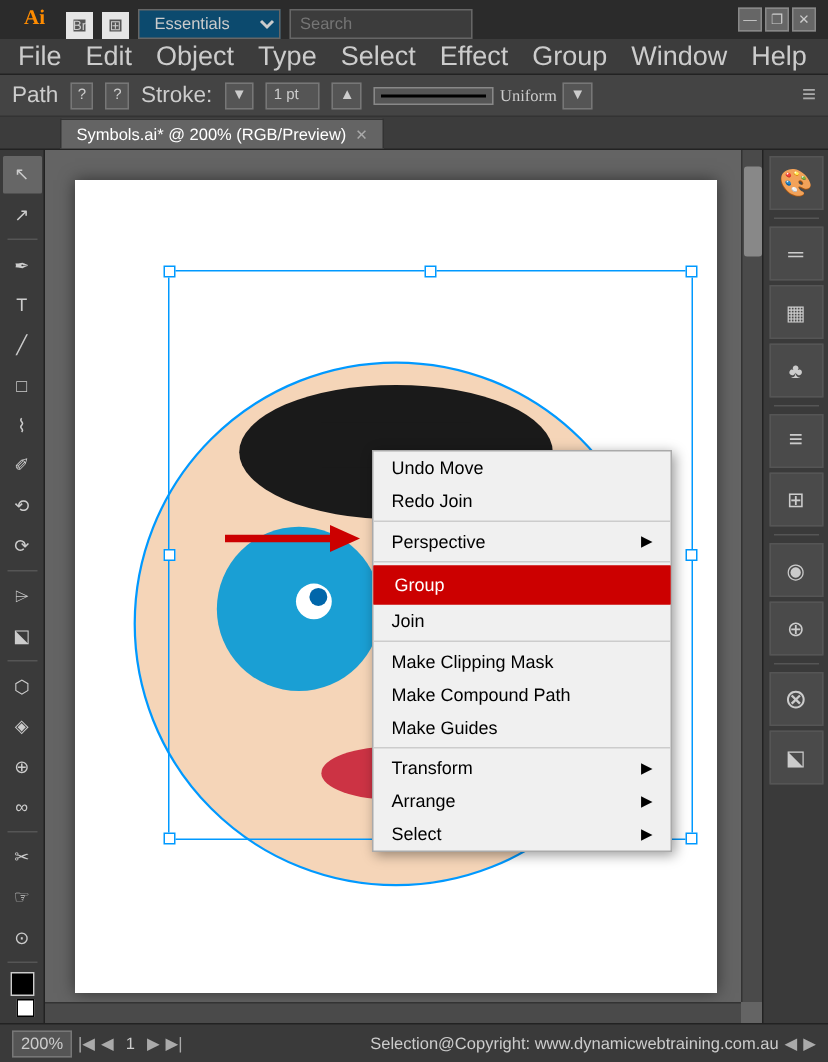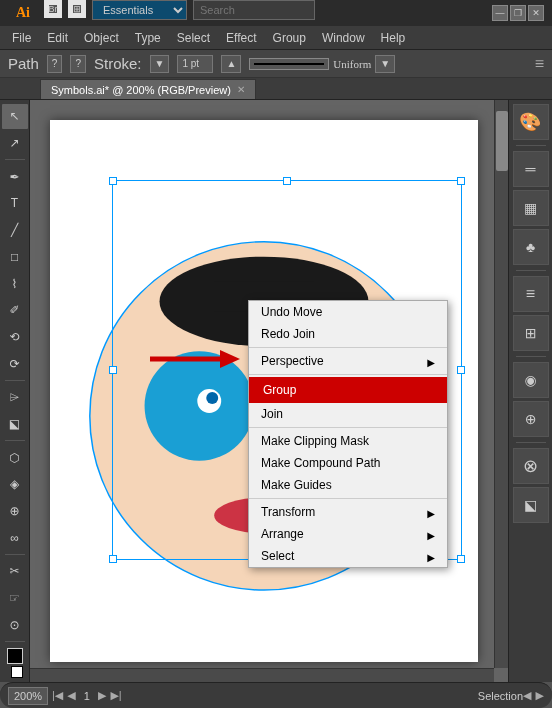--- a/index.html
+++ b/index.html
@@ -18,21 +18,21 @@
     .title-bar {
       background: #2b2b2b;
       height: 26px;
       display: flex;
       align-items: center;
       padding: 0 8px;
       justify-content: space-between;
     }
     .title-bar-left {
       display: flex;
-      align-items: flex-start;
+      align-items: flex-end;
       gap: 6px;
     }
     .ai-logo {
       width: 30px;
       height: 26px;
       display: flex;
       align-items: center;
       justify-content: center;
       font-weight: bold;
       font-size: 14px;
@@ -91,21 +91,21 @@
     .menu-bar {
       background: #3c3c3c;
       height: 24px;
       display: flex;
       align-items: center;
       padding: 0 4px;
       border-bottom: 1px solid #222;
     }
     .menu-item {
       padding: 2px 8px;
-      font-size: 12px;
+      font-size: 18px;
       color: #ccc;
       cursor: pointer;
     }
 
     
     .options-bar {
       background: #444;
       height: 28px;
       display: flex;
       align-items: center;
@@ -287,21 +287,21 @@
       border: 1px solid #aaa;
       box-shadow: 2px 2px 8px rgba(0,0,0,0.4);
       z-index: 1000;
       font-size: 12px;
       color: #000;
     }
     .ctx-item {
       padding: 4px 12px;
       cursor: pointer;
       display: flex;
-      align-items: flex-end;
+      align-items: center;
       justify-content: space-between;
       white-space: nowrap;
     }
     .ctx-item.highlighted {
       background: #cc0000;
       color: white;
       border: 2px solid #cc0000;
     }
     .ctx-separator {
       height: 1px;
@@ -318,21 +318,20 @@
       right: 0;
       height: 26px;
       background: #3a3a3a;
       border-top: 1px solid #222;
       display: flex;
       align-items: center;
       padding: 0 8px;
       justify-content: space-between;
       font-size: 11px;
       color: #ccc;
-      border-radius: 13px;
     }
     .status-left { display: flex; align-items: center; gap: 4px; }
     .status-center { flex: 1; text-align: right; padding-left: 24px; }
     .status-right { display: flex; align-items: center; gap: 4px; }
     .zoom-input {
       width: 40px;
       background: #555;
       border: 1px solid #777;
       color: #ccc;
       text-align: center;
@@ -548,16 +547,17 @@
   <div class="status-left">
     <input class="zoom-input" value="200%" style="">
     <span style="color:#aaa;">|◀</span>
     <span style="color:#aaa;">◀</span>
     <span style="padding:0 4px;">1</span>
     <span style="color:#aaa;">▶</span>
     <span style="color:#aaa;">▶|</span>
   </div>
   <div class="status-center">Selection</div>
   <div class="status-right">
+    <span>@Copyright: www.dynamicwebtraining.com.au</span>
     <span style="color:#aaa;">◀</span>
     <span style="color:#aaa;">▶</span>
   </div>
 </div>
 
 </body></html>

